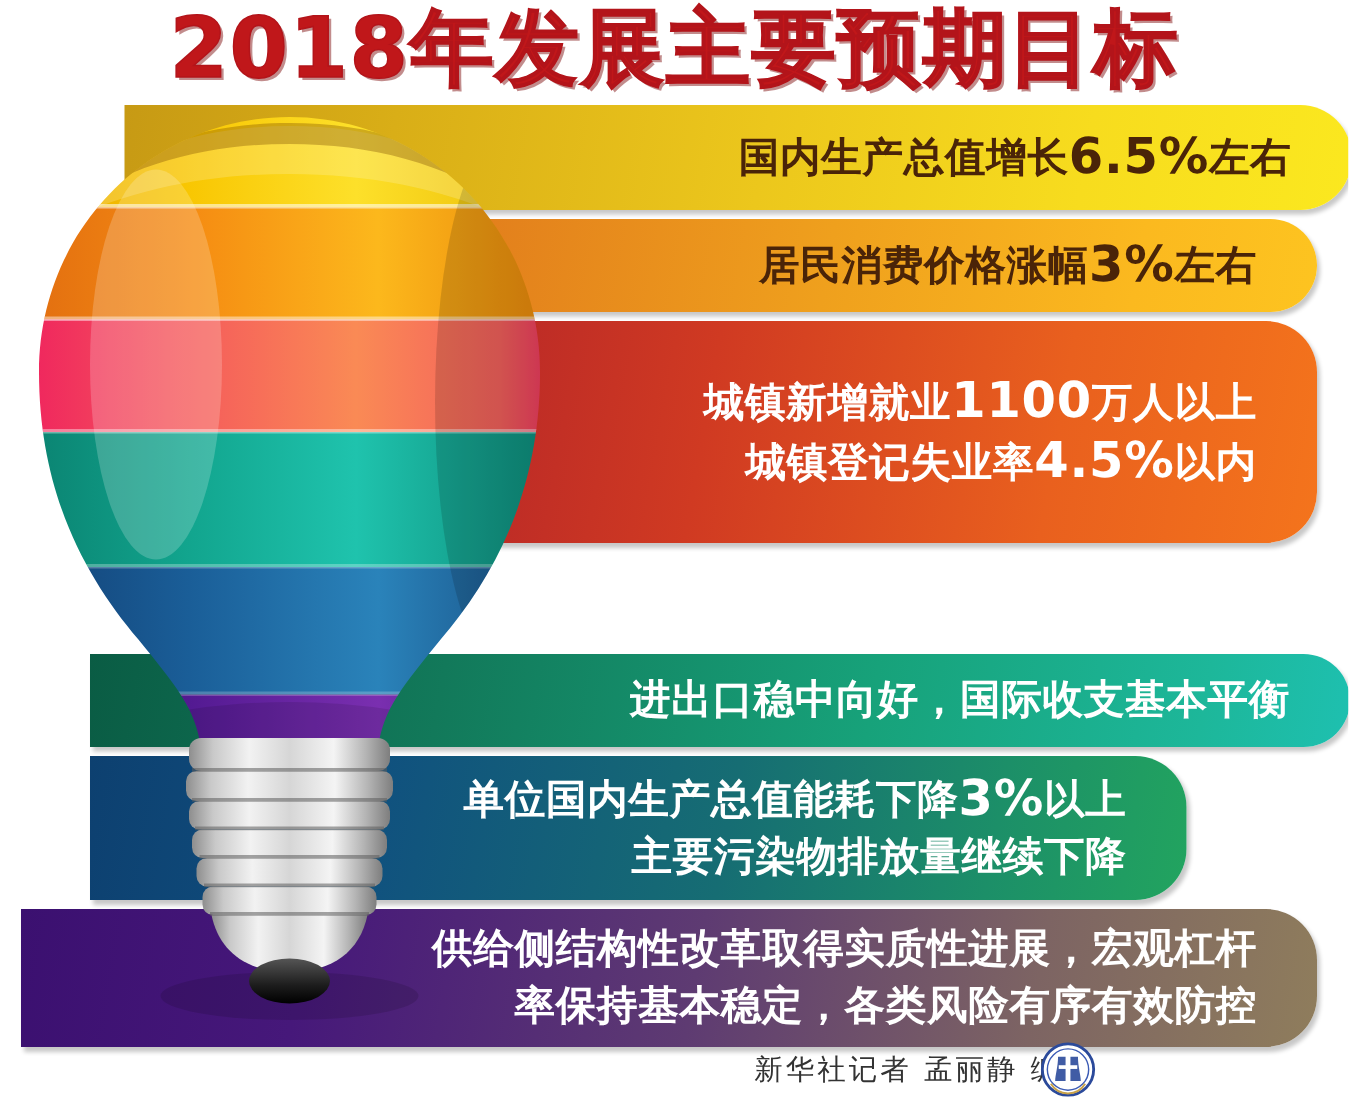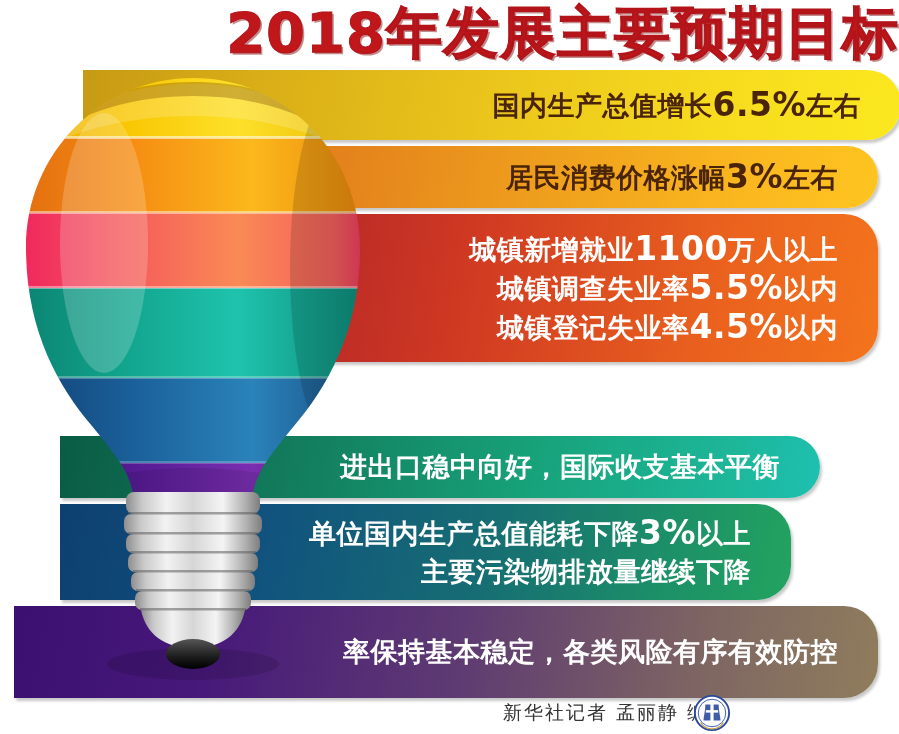--- a/index.html
+++ b/index.html
@@ -18,21 +18,21 @@
     background: #ffffff;
     overflow: hidden;
   }
 
   
   .title {
     position: absolute;
     left: 0;
     top: 2px;
     width: 899px;
-    text-align: right;
+    text-align: center;
     font-size: 56px;
     font-weight: 900;
     letter-spacing: 1px;
     color: #c0171a;
     text-shadow: 2px 2px 0 rgba(120,0,0,0.45);
     font-family: "DejaVu Sans", "Liberation Sans", sans-serif;
     -webkit-text-stroke: 1px #b3141a;
     line-height: 62px;
     white-space: nowrap;
   }
@@ -77,21 +77,21 @@
   }
   #row3 {
     left: 60px;  top: 214px; width: 818px; height: 148px;
     background: linear-gradient(100deg,#8f1430 0%, #ad1f2a 20%, #d03a22 50%, #e9601e 78%, #f4741c 100%);
   }
   #row4 {
     left: 60px;  top: 368px; width: 818px; height: 62px;
     background: linear-gradient(100deg,#e8503c 0%, #ef6a38 28%, #f78b2d 62%, #fcab23 88%, #fdb621 100%);
   }
   #row5 {
-    left: 60px;  top: 436px; width: 760px; height: 62px;
+    left: 60px;  top: 436px; width: 840px; height: 62px;
     background: linear-gradient(100deg,#0a5c44 0%, #12795a 28%, #17a27a 62%, #1db79a 88%, #1ec0b0 100%);
     padding-left: 28px;
   }
   #row6 {
     left: 60px;  top: 504px; width: 731px; height: 96px;
     background: linear-gradient(100deg,#0d4070 0%, #10507f 25%, #166d73 58%, #1c8f68 82%, #22a45f 100%);
   }
   #row7 {
     left: 14px;  top: 606px; width: 864px; height: 92px;
     background: linear-gradient(100deg,#3b1070 0%, #46187a 22%, #5e3b72 52%, #7d6463 78%, #8f7d5c 100%);
@@ -139,35 +139,35 @@
   <div class="banner" id="row1">
     <div class="line big t-dark">国内生产总值增长<span class="num">6.5%</span>左右</div>
   </div>
 
   <div class="banner" id="row2">
     <div class="line big t-dark">居民消费价格涨幅<span class="num">3%</span>左右</div>
   </div>
 
   <div class="banner" id="row3">
     <div class="line big t-white">城镇新增就业<span class="num">1100</span>万人以上</div>
-    <div class="line big t-white">城镇调查失业率<span class="num">5.5%</span>以内</div>
     <div class="line big t-white">城镇登记失业率<span class="num">4.5%</span>以内</div>
   </div>
 
 
   <div class="banner" id="row5">
     <div class="line big t-white">进出口稳中向好，国际收支基本平衡</div>
   </div>
 
   <div class="banner" id="row6">
     <div class="line big t-white">单位国内生产总值能耗下降<span class="num">3%</span>以上</div>
     <div class="line big t-white">主要污染物排放量继续下降</div>
   </div>
 
   <div class="banner" id="row7">
+    <div class="line big t-white">供给侧结构性改革取得实质性进展，宏观杠杆</div>
     <div class="line big t-white">率保持基本稳定，各类风险有序有效防控</div>
   </div>
 
   <svg id="bulb" viewBox="0 0 370 630">
     <defs>
       <linearGradient id="gYellow" x1="0" y1="0" x2="1" y2="0">
         <stop offset="0%" stop-color="#e8a800"></stop>
         <stop offset="30%" stop-color="#f8c500"></stop>
         <stop offset="62%" stop-color="#fde02a"></stop>
         <stop offset="100%" stop-color="#e9b800"></stop>

